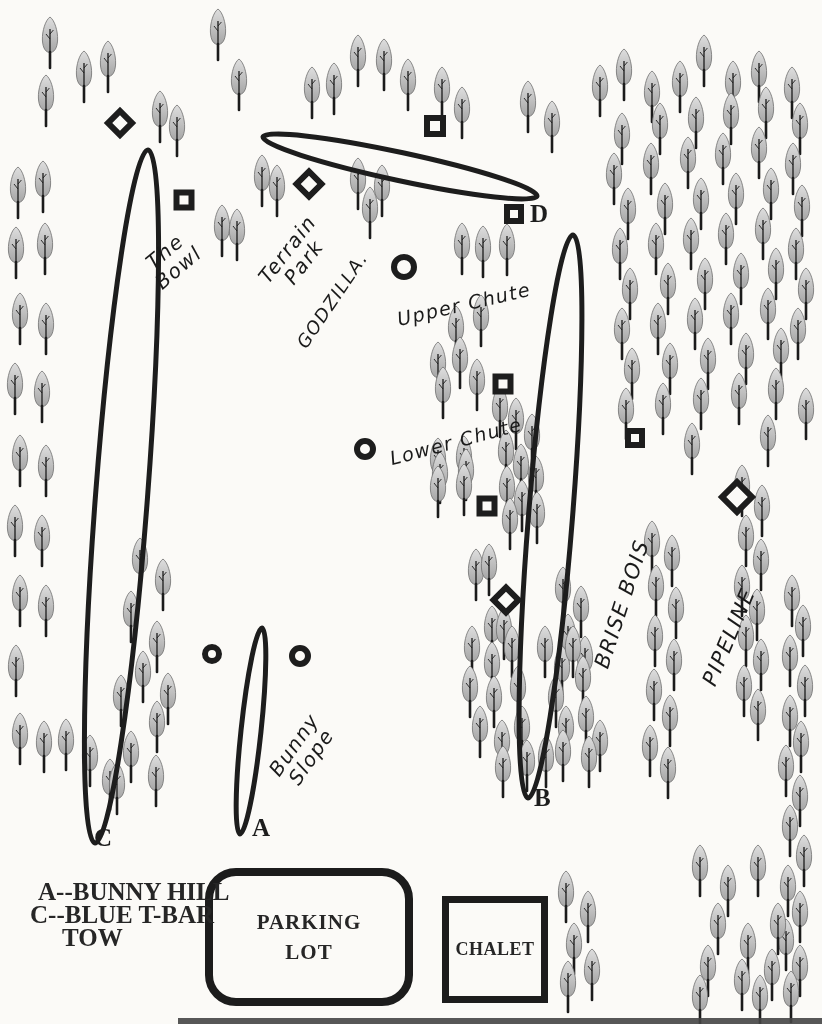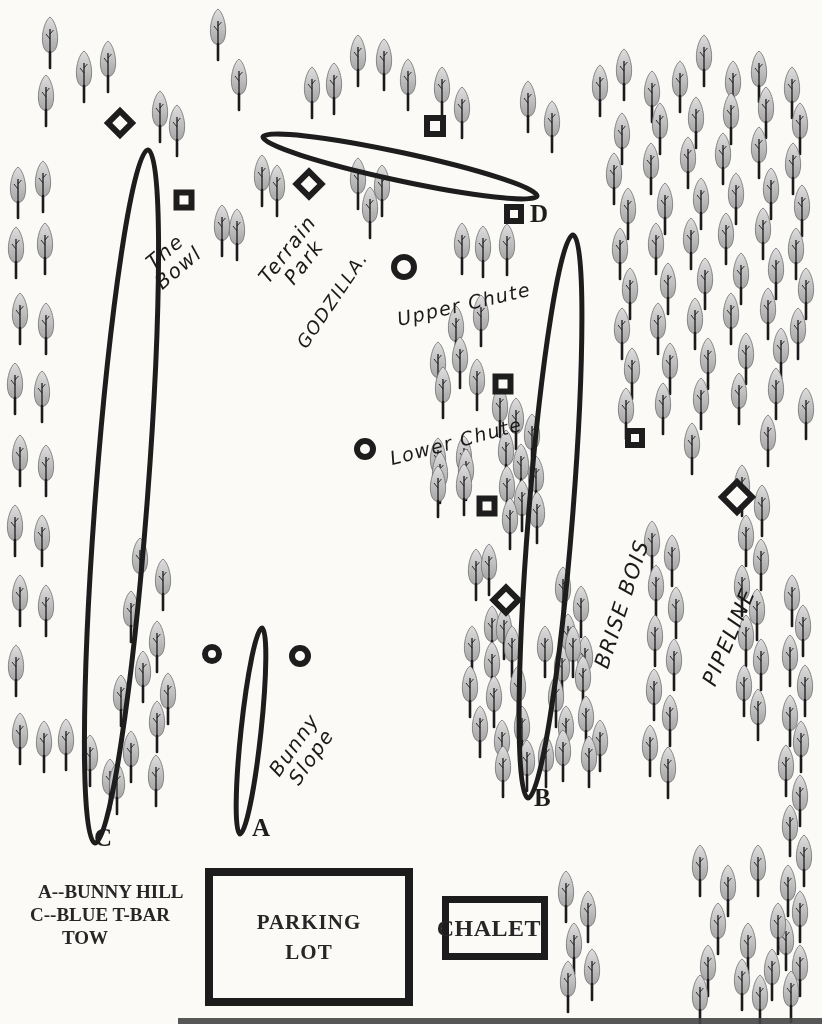--- a/index.html
+++ b/index.html
@@ -4,29 +4,29 @@
 <style>
   html,body{margin:0;padding:0;background:#e9e7e3;}
   .canvas{position:relative;width:822px;height:1024px;background:#fbfaf7;overflow:hidden;
           font-family:"Liberation Serif",serif;}
   #map-svg{position:absolute;left:0;top:0;}
   .lift-letter{font-family:"Liberation Serif",serif;font-weight:bold;font-size:25px;fill:#1d1d1d;}
   #labels{position:absolute;left:0;top:0;width:822px;height:1024px;pointer-events:none;}
   .hand{position:absolute;font-family:"DejaVu Sans",sans-serif;font-style:italic;color:#1a1a1a;
         white-space:nowrap;text-align:center;line-height:1.06;letter-spacing:1.5px;}
   .hand span{display:block;}
-  .legend{position:absolute;left:30px;top:880px;font-weight:bold;font-size:19px;color:#262626;
+  .legend{position:absolute;left:30px;top:880px;font-weight:bold;font-size:25px;color:#262626;
           line-height:23px;white-space:nowrap;}
   .legend .shift{padding-left:8px;}
   .legend .indent{padding-left:32px;}
   .box{position:absolute;box-sizing:border-box;border:8px solid #1c1c1c;display:flex;flex-direction:column;
        align-items:center;justify-content:center;text-align:center;font-weight:bold;color:#262626;
        background:transparent;}
-  #parking{left:205px;top:868px;width:208px;height:138px;font-size:21px;letter-spacing:1px;line-height:1.45;}
-  #chalet{left:442px;top:896px;width:106px;height:64px;border-width:7px;font-size:24px;letter-spacing:0.5px;align-items:flex-end;}
+  #parking{left:205px;top:868px;width:208px;height:138px;font-size:21px;letter-spacing:1px;line-height:1.45;border-radius:31px;}
+  #chalet{left:442px;top:896px;width:106px;height:107px;border-width:7px;font-size:18px;letter-spacing:0.5px;}
   .scan-band{position:absolute;left:178px;right:0;bottom:0;height:6px;background:#454545;opacity:.9;}
 </style>
 </head>
 <body>
 
 <div class="canvas">
 
   <svg id="map-svg" width="822" height="1024" viewBox="0 0 822 1024">
     <defs>
       <linearGradient id="crownGrad" x1="0" y1="0" x2="0" y2="1">

